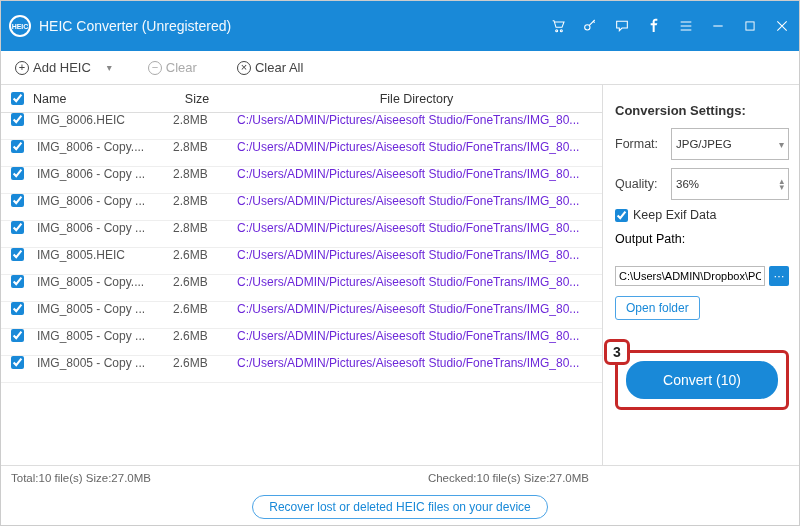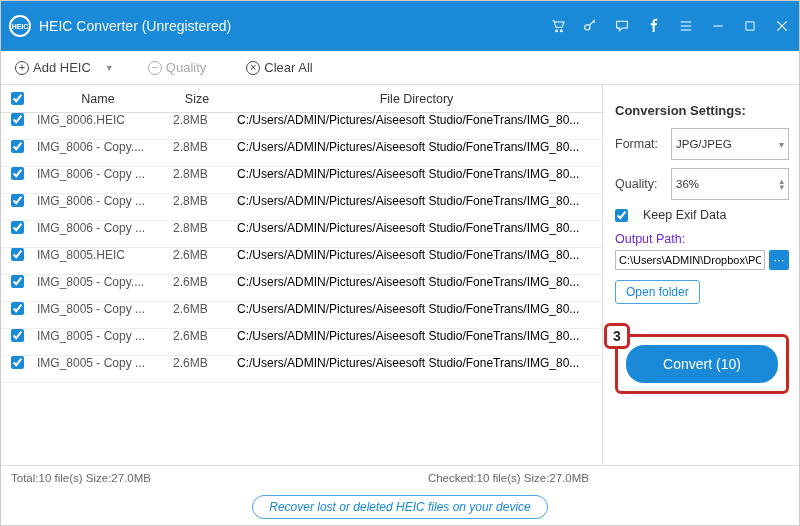--- a/index.html
+++ b/index.html
@@ -19,55 +19,55 @@
 .tbtn { display: flex; align-items: center; gap: 4px; cursor: pointer; padding: 2px 4px; }
 .tbtn.disabled { color: #aaa; cursor: default; }
 .tbtn .ico { width: 14px; height: 14px; border: 1.3px solid currentColor; border-radius: 50%; display: flex; align-items: center; justify-content: center; font-size: 11px; line-height: 1; }
 .chev { font-size: 10px; color: #888; margin-left: 4px; cursor: pointer; }
 
 
 .main { flex: 1; display: flex; min-height: 0; }
 .filepane { flex: 1; display: flex; flex-direction: column; border-right: 1px solid #ddd; min-width: 0; }
 .tablehead { display: flex; align-items: center; height: 28px; border-bottom: 1px solid #ddd; font-size: 12.5px; color: #333; }
 .col-chk { width: 32px; display: flex; justify-content: center; }
-.col-name { width: 130px; text-align: center; }
+.col-name { width: 130px; }
 .col-size { width: 68px; text-align: center; }
 .col-dir { flex: 1; text-align: center; }
 .rows { overflow: hidden; }
 .row { display: flex; align-items: flex-start; height: 27px; font-size: 12px; color: #555; border-bottom: 1px solid #eee; }
 .row .col-name { text-align: left; padding-left: 4px; white-space: nowrap; overflow: hidden; text-overflow: ellipsis; }
 .row .col-size { text-align: left; padding-left: 10px; }
-.row .col-dir { text-align: left; padding-left: 6px; white-space: nowrap; overflow: hidden; text-overflow: ellipsis; color: #000000; }
+.row .col-dir { text-align: left; padding-left: 6px; white-space: nowrap; overflow: hidden; text-overflow: ellipsis; color: #6d28d9; }
 input[type=checkbox] { width: 13px; height: 13px; accent-color: #1989d8; }
 
 
 .sidepanel { width: 196px; padding: 10px 10px 0 12px; font-size: 12.5px; color: #333; position: relative; }
 .sidepanel h3 { font-size: 13px; font-weight: bold; margin-bottom: 10px; margin-top: 8px; }
 .srow { display: flex; align-items: center; margin-bottom: 8px; gap: 6px; }
 .srow label { width: 50px; color: #444; }
 .sselect { flex: 1; height: 32px; border: 1px solid #bbb; font-size: 11.5px; padding: 0 4px; background: #fff; display: flex; align-items: center; justify-content: space-between; cursor: pointer; }
-.keep { display: flex; align-items: center; gap: 15px; margin: 6px 0 10px; }
-.outlabel { color: #6d28d9; margin-bottom: 4px; }
+.keep { display: flex; align-items: center; gap: 5px; margin: 6px 0 10px; }
+.outlabel { color: #000000; margin-bottom: 20px; }
 .outpath { display: flex; gap: 4px; margin-bottom: 10px; }
 .outpath input { flex: 1; height: 20px; border: 1px solid #bbb; font-size: 11px; padding: 0 3px; min-width: 0; }
 .outpath .browse { width: 20px; height: 20px; background: #1989d8; color: #fff; font-size: 11px; display: flex; align-items: center; justify-content: center; cursor: pointer; border-radius: 2px; }
 .openfolder { display: inline-block; border: 1px solid #4aa3e6; color: #1989d8; padding: 4px 10px; border-radius: 3px; font-size: 12px; cursor: pointer; }
 
 .convertwrap { margin-top: 30px; border: 3px solid #c62828; border-radius: 6px; padding: 8px; position: relative; }
 .step3 { position: absolute; top: -14px; left: -14px; width: 26px; height: 26px; border: 3px solid #c62828; border-radius: 6px; background: #fff; color: #222; font-weight: bold; display: flex; align-items: center; justify-content: center; font-size: 14px; }
 .convertbtn { width: 100%; height: 38px; background: #1989d8; color: #fff; border: none; border-radius: 18px; font-size: 14px; cursor: pointer; }
 
 
 .statusbar { height: 24px; border-top: 1px solid #ddd; display: flex; align-items: center; font-size: 11.5px; color: #666; padding: 0 10px; }
 .statusbar .left { }
 .statusbar .right { margin-left: auto; margin-right: 200px; }
 
 
 .footer { height: 36px; display: flex; align-items: center; justify-content: center; }
-.recoverbtn { border: 1px solid #4aa3e6; color: #1989d8; background: #fff; padding: 4px 16px; border-radius: 14px; font-size: 12px; cursor: pointer; font-style: italic; }
+.recoverbtn { border: 1px solid #4aa3e6; color: #1989d8; background: #fff; padding: 4px 16px; border-radius: 14px; font-size: 12px; cursor: pointer; }
 </style>
 </head>
 <body>
 
 <div class="window">
 
   <div class="titlebar">
     <div class="logo">HEIC</div>
     <div class="title">HEIC Converter (Unregistered)</div>
     <div class="tbicons">
@@ -119,21 +119,21 @@
 
   <div class="toolbar">
     <div class="tbtn">
       <span class="ico">+</span>
       <span>Add HEIC</span>
     </div>
     <span class="chev">▾</span>
     <div style="width:16px"></div>
     <div class="tbtn disabled">
       <span class="ico">−</span>
-      <span>Quality</span>
+      <span>Clear</span>
     </div>
     <div style="width:16px"></div>
     <div class="tbtn">
       <span class="ico">×</span>
       <span>Clear All</span>
     </div>
   </div>
 
   <div class="main">
     <div class="filepane">

